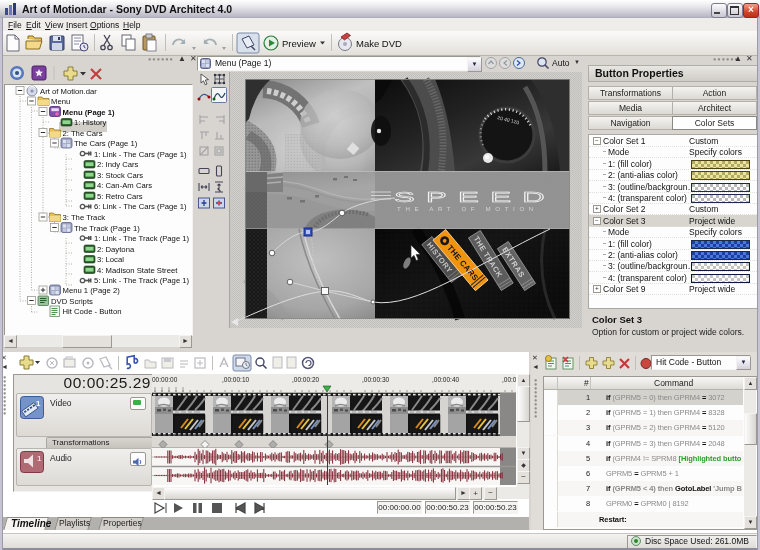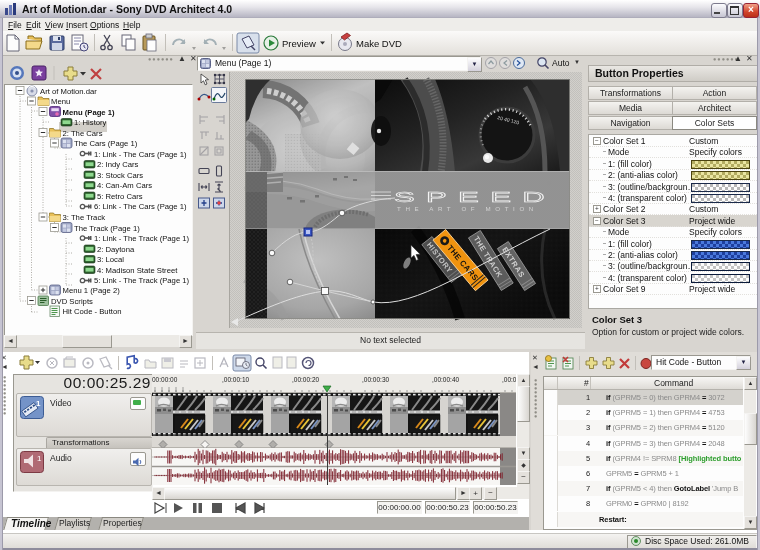--- a/index.html
+++ b/index.html
@@ -566,21 +566,20 @@
       <rect x="59" y="149" width="8" height="8" fill="#3a57c4" stroke="#16247c" stroke-width="1"></rect>
       <rect x="61" y="151" width="4" height="4" fill="#b9c4f2"></rect>
 
       <path d="M -14 243 l 7 -4 v 8 Z" fill="#e8e8e8"></path>
       <rect x="0.5" y="0.5" width="324" height="239" fill="none" stroke="#8a8a86" stroke-width="0.8"></rect>
 
       <path d="M 166 166 l 0 13 l 3 -2.6 l 2.3 5.1 l 2 -0.9 l -2.2 -5 l 4 -0.4 Z" fill="#fff" stroke="#333" stroke-width="0.7"></path>
     </g>
   </svg>
   </div>
-  <div class="abs" style="left:0;top:277px;width:389px;height:16px;background:#e6e4e0;border-top:1px solid #b7b4ae;text-align:center;font-size:8.5px;color:#222;line-height:15px;">No text selected</div>
 </div>
 
 <div class="abs" id="rightpanel" style="left:588px;top:55px;width:170px;height:294px;">
   <div class="abs dots" style="left:125px;top:1px;">●●●●●●</div>
   <div class="abs" style="left:146px;top:-1px;font-size:8px;color:#333;">▲</div>
   <div class="abs" style="left:158px;top:-1px;font-size:8px;color:#333;">✕</div>
   <div class="abs bold" style="left:0;top:10px;width:169px;height:15px;background:linear-gradient(#e9e7e3,#cfccc6);border:1px solid #b0ada7;font-size:10.5px;color:#111;padding-left:6px;line-height:15px;">Button Properties</div>
   <div class="abs" id="proptabs" style="left:0;top:31px;width:170px;height:46px;font-size:8.5px;color:#222;text-align:center;">
     <div class="abs" style="left:0;top:0;width:83px;height:12px;background:linear-gradient(#f4f3f0,#dcd9d4);border:1px solid #b3b0aa;line-height:12px;">Transformations</div>
     <div class="abs" style="left:84px;top:0;width:83px;height:12px;background:linear-gradient(#f4f3f0,#dcd9d4);border:1px solid #b3b0aa;line-height:12px;">Action</div>
@@ -984,21 +983,21 @@
     </div>
     <div class="abs" style="left:0;top:13px;width:199px;height:138px;overflow:hidden;font-size:7.5px;letter-spacing:-0.1px;">
         <div class="abs" style="left:0;top:0px;width:200px;height:15.2px;background:#d4d2cd;border-bottom:1px solid #eceae6;">
       <div class="abs" style="left:0;top:0;width:13px;height:15px;background:#fdfdfd;border-right:1px solid #dcdad5;"></div>
       <div class="abs" style="left:14px;top:3px;width:32px;text-align:right;color:#222;">1</div>
       <div class="abs" style="left:62px;top:3px;white-space:nowrap;"><b style="color:#111;">if </b><span style="color:#8a8a8a;">(GPRM5 = 0) then </span><span style="color:#8a8a8a;">GPRM4</span><b style="color:#111;"> = </b><span style="color:#8a8a8a;"> 3072</span></div>
     </div>
         <div class="abs" style="left:0;top:15.2px;width:200px;height:15.2px;background:#fdfdfd;border-bottom:1px solid #eceae6;">
       <div class="abs" style="left:0;top:0;width:13px;height:15px;background:#fdfdfd;border-right:1px solid #dcdad5;"></div>
       <div class="abs" style="left:14px;top:3px;width:32px;text-align:right;color:#222;">2</div>
-      <div class="abs" style="left:62px;top:3px;white-space:nowrap;"><b style="color:#111;">if </b><span style="color:#8a8a8a;">(GPRM5 = 1) then </span><span style="color:#8a8a8a;">GPRM4</span><b style="color:#111;"> = </b><span style="color:#8a8a8a;"> 4753</span></div>
+      <div class="abs" style="left:62px;top:3px;white-space:nowrap;"><b style="color:#111;">if </b><span style="color:#8a8a8a;">(GPRM5 = 1) then </span><span style="color:#8a8a8a;">GPRM4</span><b style="color:#111;"> = </b><span style="color:#8a8a8a;"> 8328</span></div>
     </div>
         <div class="abs" style="left:0;top:30.4px;width:200px;height:15.2px;background:#f7f6f4;border-bottom:1px solid #eceae6;">
       <div class="abs" style="left:0;top:0;width:13px;height:15px;background:#fdfdfd;border-right:1px solid #dcdad5;"></div>
       <div class="abs" style="left:14px;top:3px;width:32px;text-align:right;color:#222;">3</div>
       <div class="abs" style="left:62px;top:3px;white-space:nowrap;"><b style="color:#111;">if </b><span style="color:#8a8a8a;">(GPRM5 = 2) then </span><span style="color:#8a8a8a;">GPRM4</span><b style="color:#111;"> = </b><span style="color:#8a8a8a;"> 5120</span></div>
     </div>
         <div class="abs" style="left:0;top:45.599999999999994px;width:200px;height:15.2px;background:#fdfdfd;border-bottom:1px solid #eceae6;">
       <div class="abs" style="left:0;top:0;width:13px;height:15px;background:#fdfdfd;border-right:1px solid #dcdad5;"></div>
       <div class="abs" style="left:14px;top:3px;width:32px;text-align:right;color:#222;">4</div>
       <div class="abs" style="left:62px;top:3px;white-space:nowrap;"><b style="color:#111;">if </b><span style="color:#8a8a8a;">(GPRM5 = 3) then </span><span style="color:#8a8a8a;">GPRM4</span><b style="color:#111;"> = </b><span style="color:#8a8a8a;"> 2048</span></div>
@@ -1009,21 +1008,21 @@
       <div class="abs" style="left:62px;top:3px;white-space:nowrap;"><b style="color:#111;">if </b><span style="color:#8a8a8a;">(GPRM4 != SPRM8 </span><span style="color:#2d9e2d;font-weight:bold;">[Highlighted butto</span></div>
     </div>
         <div class="abs" style="left:0;top:76.0px;width:200px;height:15.2px;background:#fdfdfd;border-bottom:1px solid #eceae6;">
       <div class="abs" style="left:0;top:0;width:13px;height:15px;background:#fdfdfd;border-right:1px solid #dcdad5;"></div>
       <div class="abs" style="left:14px;top:3px;width:32px;text-align:right;color:#222;">6</div>
       <div class="abs" style="left:62px;top:3px;white-space:nowrap;"><span style="color:#8a8a8a;">GPRM5</span><b style="color:#111;"> = </b><span style="color:#8a8a8a;"> GPRM5 + 1</span></div>
     </div>
         <div class="abs" style="left:0;top:91.2px;width:200px;height:15.2px;background:#f7f6f4;border-bottom:1px solid #eceae6;">
       <div class="abs" style="left:0;top:0;width:13px;height:15px;background:#fdfdfd;border-right:1px solid #dcdad5;"></div>
       <div class="abs" style="left:14px;top:3px;width:32px;text-align:right;color:#222;">7</div>
-      <div class="abs" style="left:62px;top:3px;white-space:nowrap;"><b style="color:#111;">if </b><span style="color:#8a8a8a;">(GPRM5 &lt; 4) then </span><b style="color:#111;">GotoLabel</b><span style="color:#8a8a8a;"> 'Jump B</span></div>
+      <div class="abs" style="left:62px;top:3px;white-space:nowrap;font-weight:bold;"><b style="color:#111;">if </b><span style="color:#8a8a8a;">(GPRM5 &lt; 4) then </span><b style="color:#111;">GotoLabel</b><span style="color:#8a8a8a;"> 'Jump B</span></div>
     </div>
         <div class="abs" style="left:0;top:106.4px;width:200px;height:15.2px;background:#fdfdfd;border-bottom:1px solid #eceae6;">
       <div class="abs" style="left:0;top:0;width:13px;height:15px;background:#fdfdfd;border-right:1px solid #dcdad5;"></div>
       <div class="abs" style="left:14px;top:3px;width:32px;text-align:right;color:#222;">8</div>
       <div class="abs" style="left:62px;top:3px;white-space:nowrap;"><span style="color:#8a8a8a;">GPRM0</span><b style="color:#111;"> = </b><span style="color:#8a8a8a;"> GPRM0 | 8192</span></div>
     </div>
         <div class="abs" style="left:0;top:121.60000000000001px;width:200px;height:15.2px;background:#f7f6f4;">
   <div class="abs" style="left:0;top:0;width:13px;height:15px;background:#fdfdfd;border-right:1px solid #dcdad5;"></div>
   <div class="abs bold" style="left:55px;top:3px;color:#111;">Restart:</div>
 </div>

